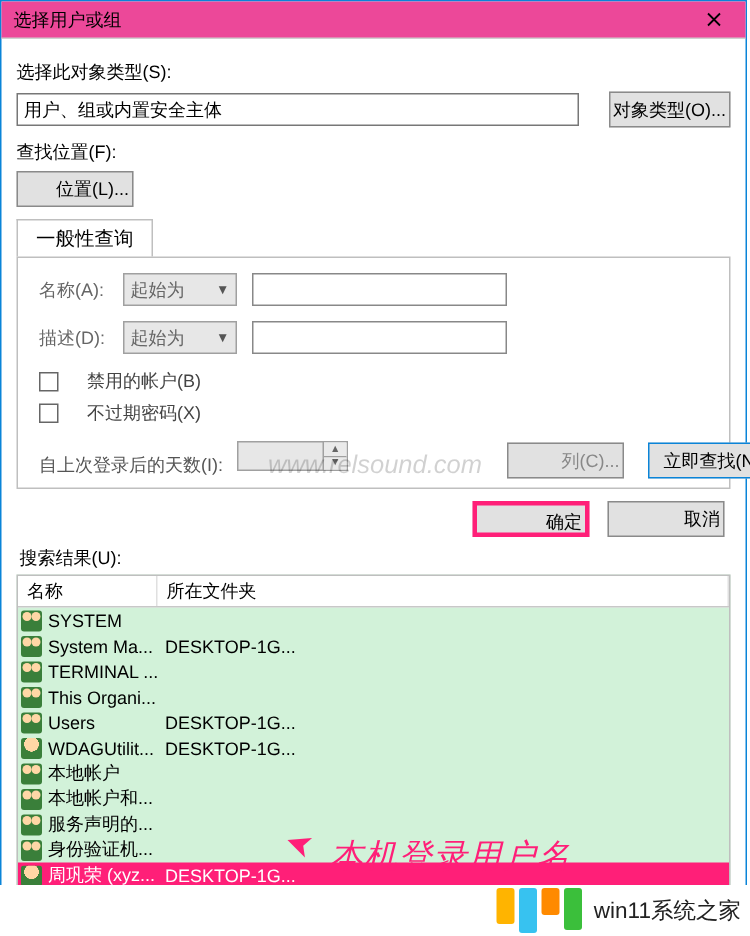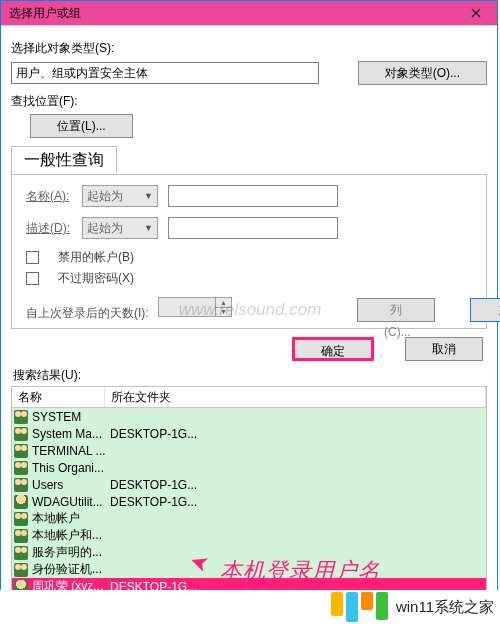--- a/index.html
+++ b/index.html
@@ -10,31 +10,31 @@
   .titlebar{height:24px;background:#ec4899;border-bottom:1px solid #d0d0d0;display:flex;align-items:center;justify-content:space-between;padding-left:8px;}
   .titlebar .txt{font-size:12px;}
   .titlebar .close{width:42px;height:24px;display:flex;align-items:center;justify-content:center;color:#000;}
 
   .content{padding:8px 10px 0 10px;}
 
   .section-label{margin:6px 0 4px 0;}
   .row{display:flex;align-items:center;gap:20px;margin-bottom:8px;}
   .textbox{height:22px;border:1px solid #777;background:#fff;padding:2px 4px;box-sizing:border-box;}
   .readonly{flex:1;}
-  .btn{height:24px;border:1px solid #8a8a8a;background:#e1e1e1;padding:0 26px;min-width:78px;text-align:center;line-height:22px;box-sizing:border-box;font-size:12px;margin-left:19px;}
+  .btn{height:24px;border:1px solid #8a8a8a;background:#e1e1e1;padding:0 2px;min-width:78px;text-align:right;line-height:22px;box-sizing:border-box;font-size:12px;}
   .btn.disabled{color:#888;}
 
   
   .tabgroup{margin-top:6px;}
   .tabstrip{display:flex;}
-  .tab{border:1px solid #bfbfbf;border-bottom:none;background:#fff;padding:3px 12px;font-size:16px;}
+  .tab{border:1px solid #bfbfbf;border-bottom:none;background:#fff;padding:3px 12px;font-size:13px;}
   .tabbody{border:1px solid #bfbfbf;padding:10px 10px 6px 14px;position:relative;}
 
   .form-row{display:flex;align-items:center;margin-bottom:10px;gap:10px;}
-  .form-row .lbl{width:46px;color:#666;text-decoration:underline;}
+  .form-row .lbl{width:46px;color:#666;}
   .combo{width:76px;height:22px;border:1px solid #a0a0a0;background:#e7e7e7;display:flex;align-items:center;justify-content:space-between;padding:0 4px;color:#666;box-sizing:border-box;}
   .combo .arrow{font-size:9px;color:#555;}
   .txtin{width:170px;height:22px;border:1px solid #888;background:#fff;box-sizing:border-box;}
 
   .rightcol{display:flex;gap:16px;align-items:flex-end;}
 
   .tab-inner{display:flex;justify-content:space-between;}
   .leftcol{flex:1;}
 
   .chkrow{display:flex;align-items:center;gap:19px;margin:4px 0;color:#444;}

